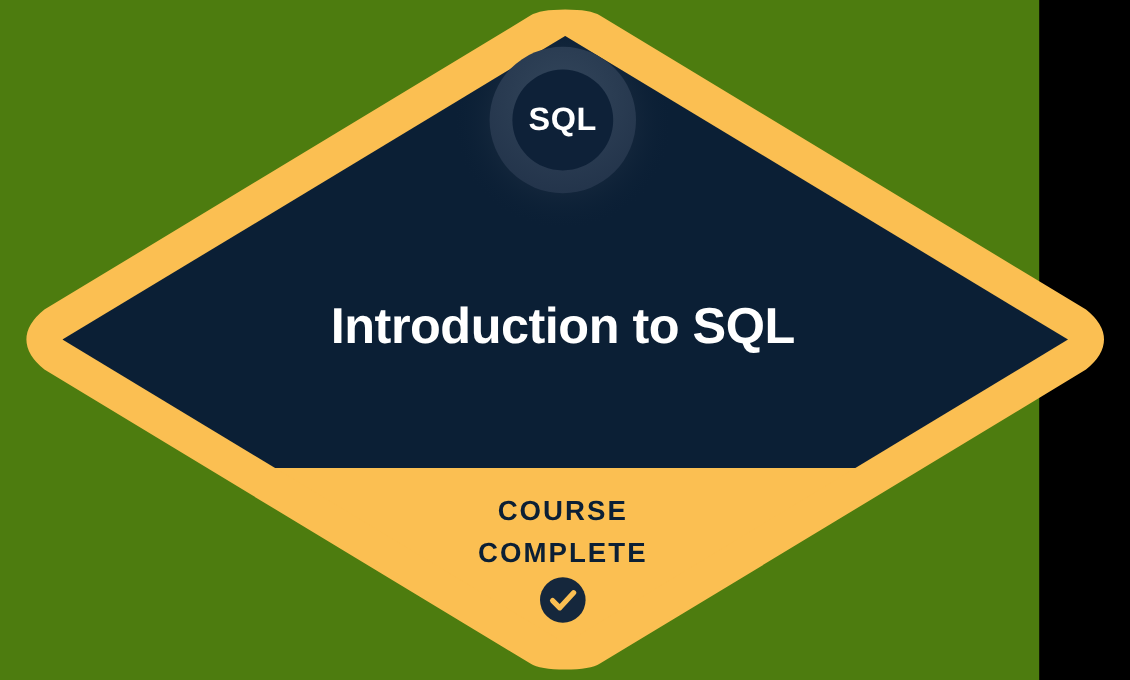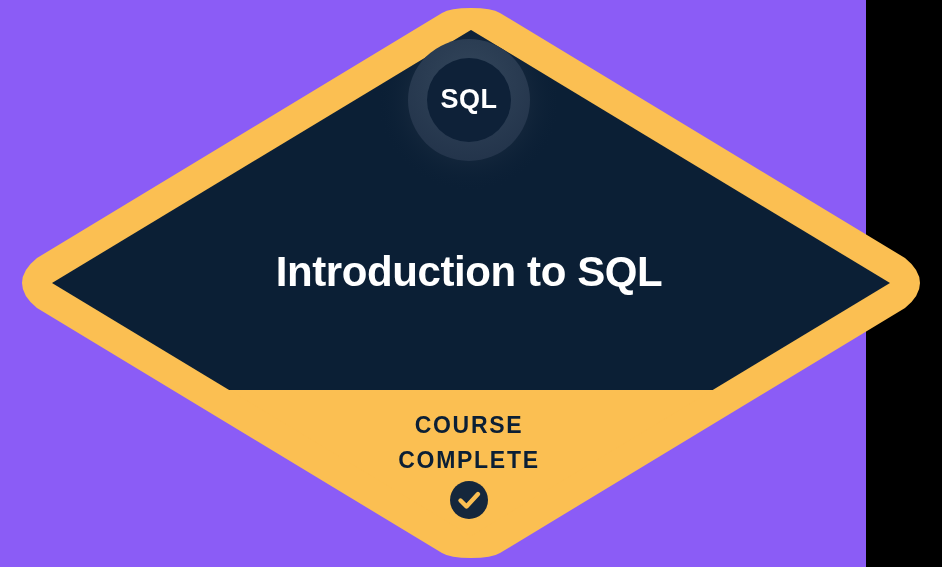--- a/index.html
+++ b/index.html
@@ -13,21 +13,21 @@
     height: 567px;
     overflow: hidden;
     font-family: "Liberation Sans", sans-serif;
     -webkit-font-smoothing: antialiased;
   }
 
   #badge-stage {
     position: relative;
     width: 866px;
     height: 567px;
-    background: #8b5cf6;
+    background: #4d7c0f;
   }
 
   #badge-svg {
     position: absolute;
     left: 0;
     top: 0;
     width: 942px;
     height: 567px;
     display: block;
   }

